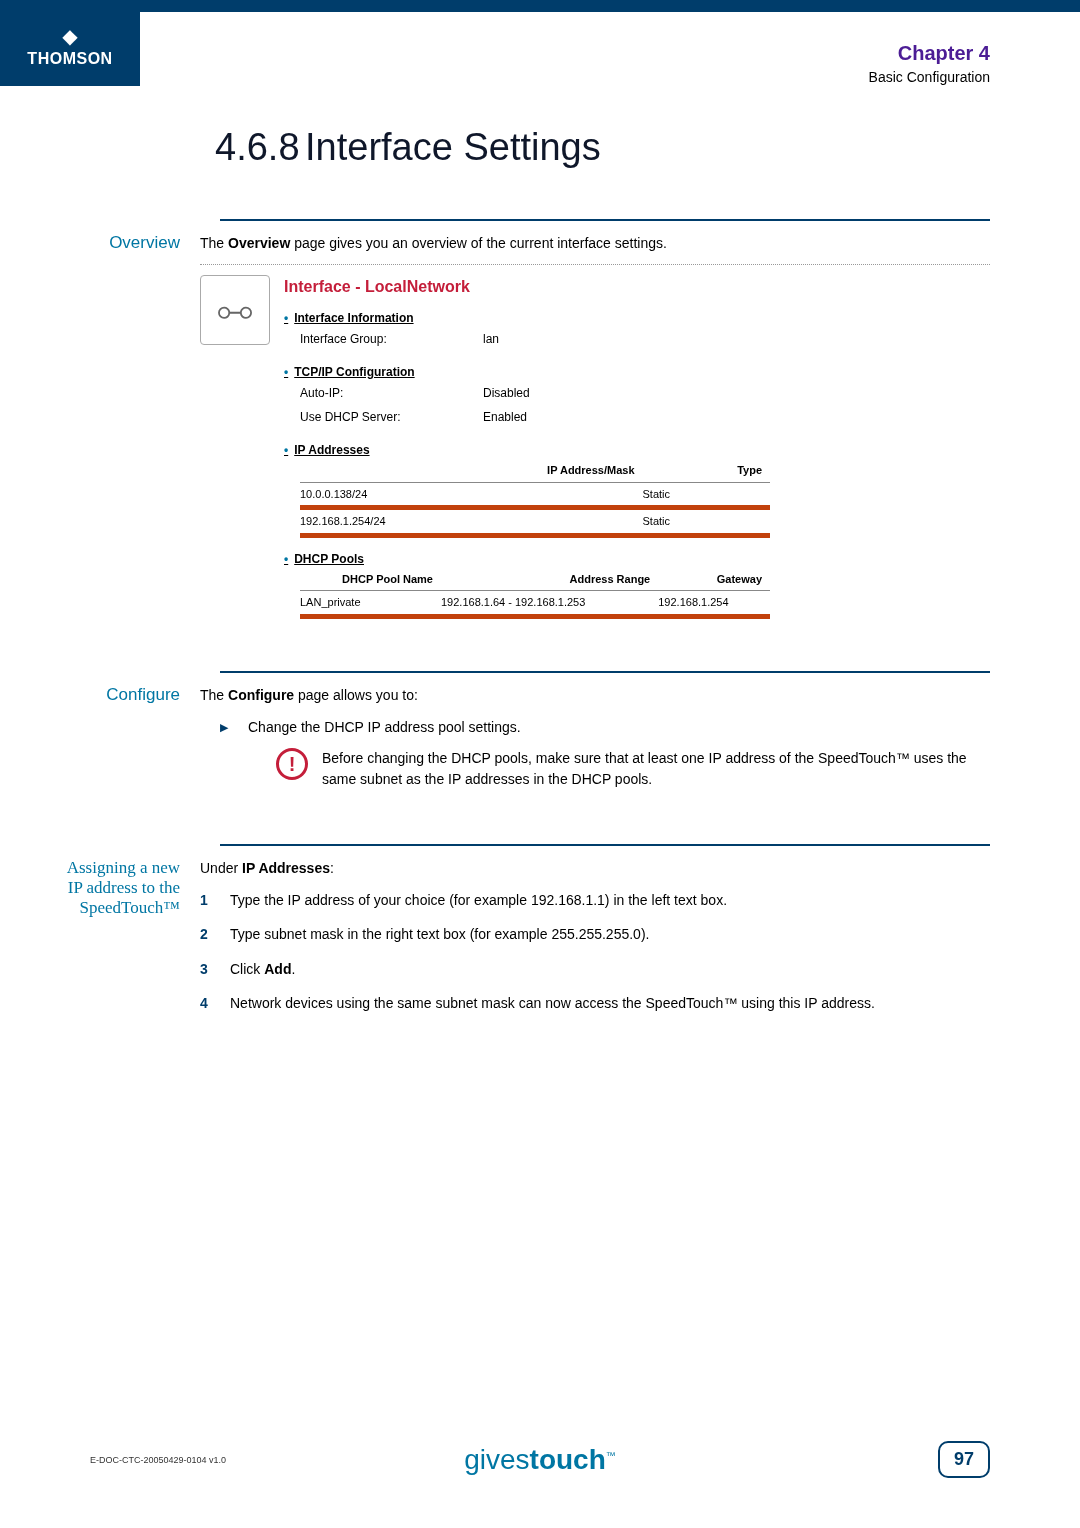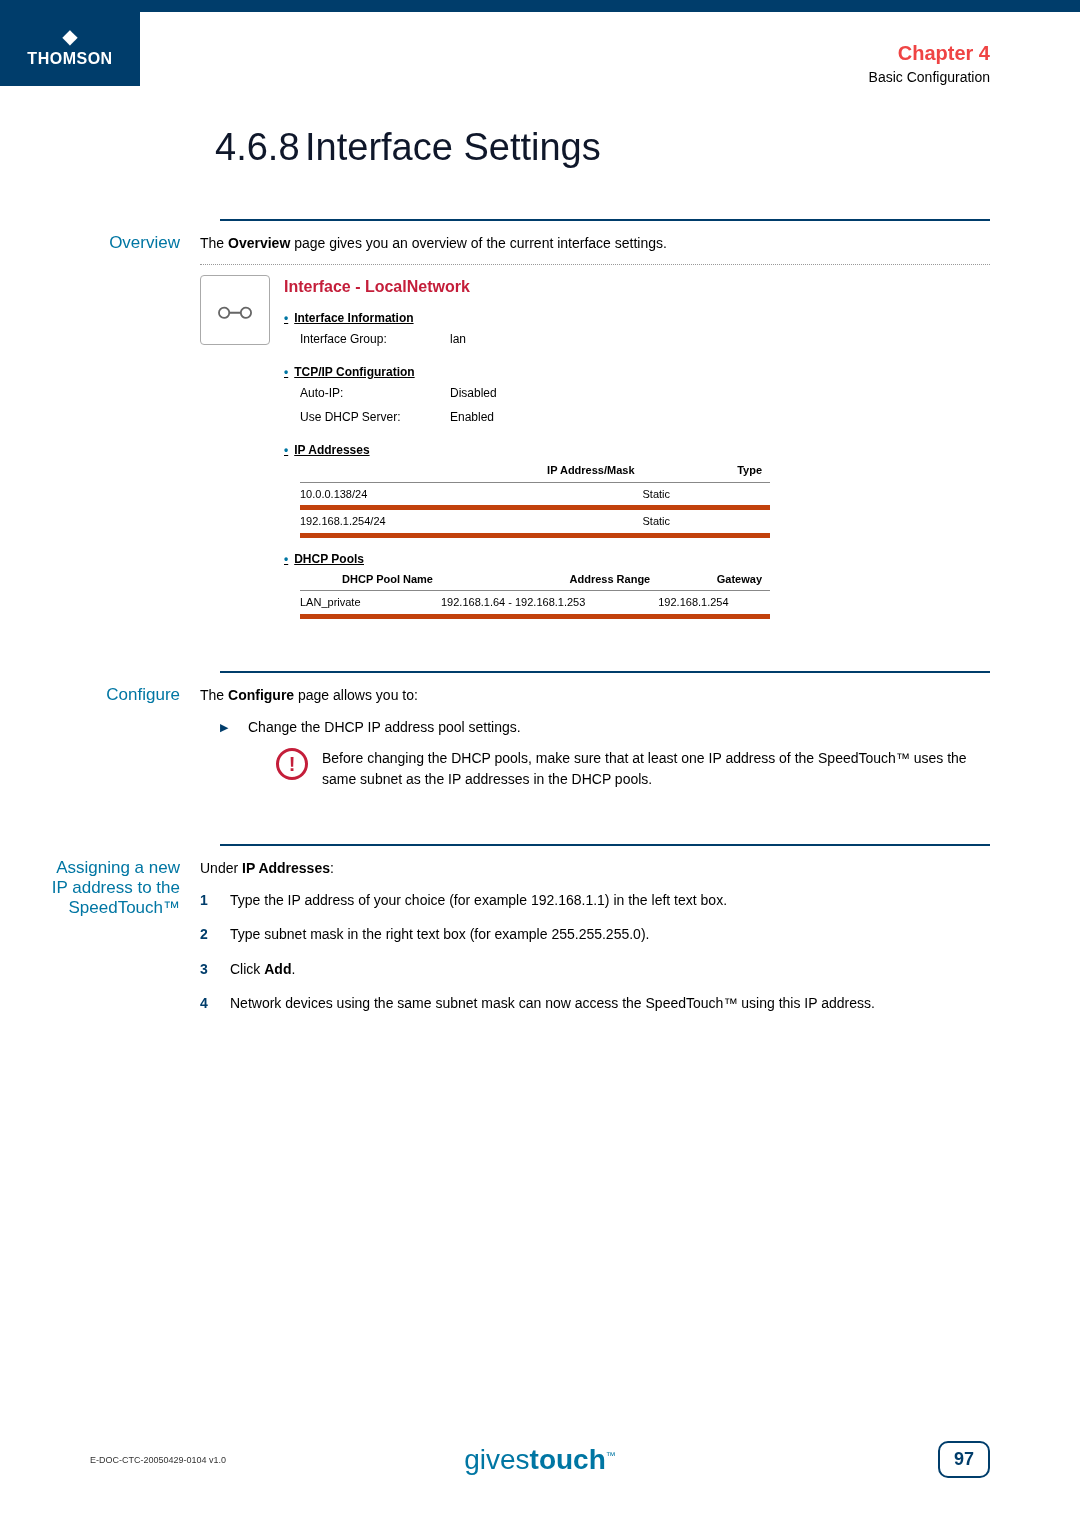--- a/index.html
+++ b/index.html
@@ -6,21 +6,21 @@
     body { font-family: Arial, Helvetica, sans-serif; background: #fff; width: 1080px; height: 1528px; position: relative; }
     
     .top-bar { height: 12px; background: #003d6b; }
     
     .header { display: flex; align-items: flex-start; }
     .logo-box { background: #003d6b; color: #fff; padding: 12px 20px 18px; text-align: center; width: 140px; }
     .logo-diamond { font-size: 20px; margin-bottom: 2px; }
     .logo-text { font-weight: bold; font-size: 16px; letter-spacing: 0.5px; }
     
     .chapter-header { margin-left: auto; text-align: right; padding: 30px 90px 0 0; }
-    .chapter-label { color: #ef4444; font-weight: bold; font-size: 20px; }
+    .chapter-label { color: #4c1d95; font-weight: bold; font-size: 20px; }
     .chapter-subtitle { color: #000; font-size: 14px; margin-top: 4px; }
     
     .content { padding: 40px 90px 0 220px; }
     
     .section-title { color: #0f172a; font-size: 38px; font-weight: normal; margin-bottom: 50px; margin-left: -5px; }
     .section-number { display: inline-block; width: 90px; }
     
     .block { margin-bottom: 40px; }
     .block-header { display: flex; border-top: 2px solid #003d6b; padding-top: 12px; }
     .block-label { color: #0076a3; font-size: 17px; width: 100px; text-align: right; flex-shrink: 0; margin-left: -120px; padding-right: 20px; }
@@ -30,21 +30,21 @@
     .dotted-hr { border: none; border-top: 1.5px dotted #999; margin: 4px 0 10px; }
     
     .screenshot-panel { display: flex; gap: 14px; margin-top: 6px; }
     .net-icon { width: 70px; height: 70px; border: 1px solid #aaa; border-radius: 4px; display: flex; align-items: center; justify-content: center; font-size: 36px; color: #666; flex-shrink: 0; }
     .panel-content { flex: 1; font-size: 12px; }
     .panel-title { color: #c41e3a; font-weight: bold; font-size: 16px; margin-bottom: 10px; }
     
     .info-section { margin-bottom: 12px; }
     .info-heading { font-weight: bold; font-size: 12px; display: flex; align-items: center; gap: 6px; text-decoration: underline; }
     .bullet { color: #0076a3; font-size: 12px; }
-    .info-row { display: flex; padding: 3px 0 3px 16px; }
+    .info-row { display: flex; padding: 3px 0 3px 16px; gap: 33px; }
     .info-key { width: 150px; }
     .info-val { flex: 1; }
     
     .data-table { border-collapse: collapse; width: 470px; font-size: 11px; margin-left: 16px; }
     .data-table th { text-align: right; font-weight: bold; padding: 3px 8px 3px 0; border-bottom: 1px solid #888; }
     .data-table td { padding: 3px 8px 3px 0; border-bottom: 5px solid #c2410c; }
     
     .bullet-list { list-style: none; padding-left: 20px; margin-top: 10px; }
     .bullet-list li { position: relative; padding-left: 28px; margin-bottom: 14px; font-size: 14px; line-height: 1.6; }
     .bullet-list li::before { content: "▶"; position: absolute; left: 0; color: #003d6b; font-size: 11px; top: 3px; }
@@ -196,21 +196,21 @@
               <div class="warning-text">Before changing the DHCP pools, make sure that at least one IP address of the SpeedTouch™ uses the same subnet as the IP addresses in the DHCP pools.</div>
             </div>
           </li>
         </ul>
       </div>
     </div>
   </div>
 
   <div class="block">
     <div class="block-header">
-      <div class="block-label" style="width:150px;margin-left:-170px;">Assigning a new IP address to the SpeedTouch™</div>
+      <div class="block-label" style="width:150px;margin-left:-170px;font-family:Liberation Serif, serif;">Assigning a new IP address to the SpeedTouch™</div>
       <div class="block-body">
         <p class="steps-intro">
           <span>Under </span><b>IP Addresses</b><span>:</span>
         </p>
         <ol class="steps">
           <li>
               <span class="step-num">1</span>
               <span>Type the IP address of your choice (for example 192.168.1.1) in the left text box.</span>
             </li>
           <li>

